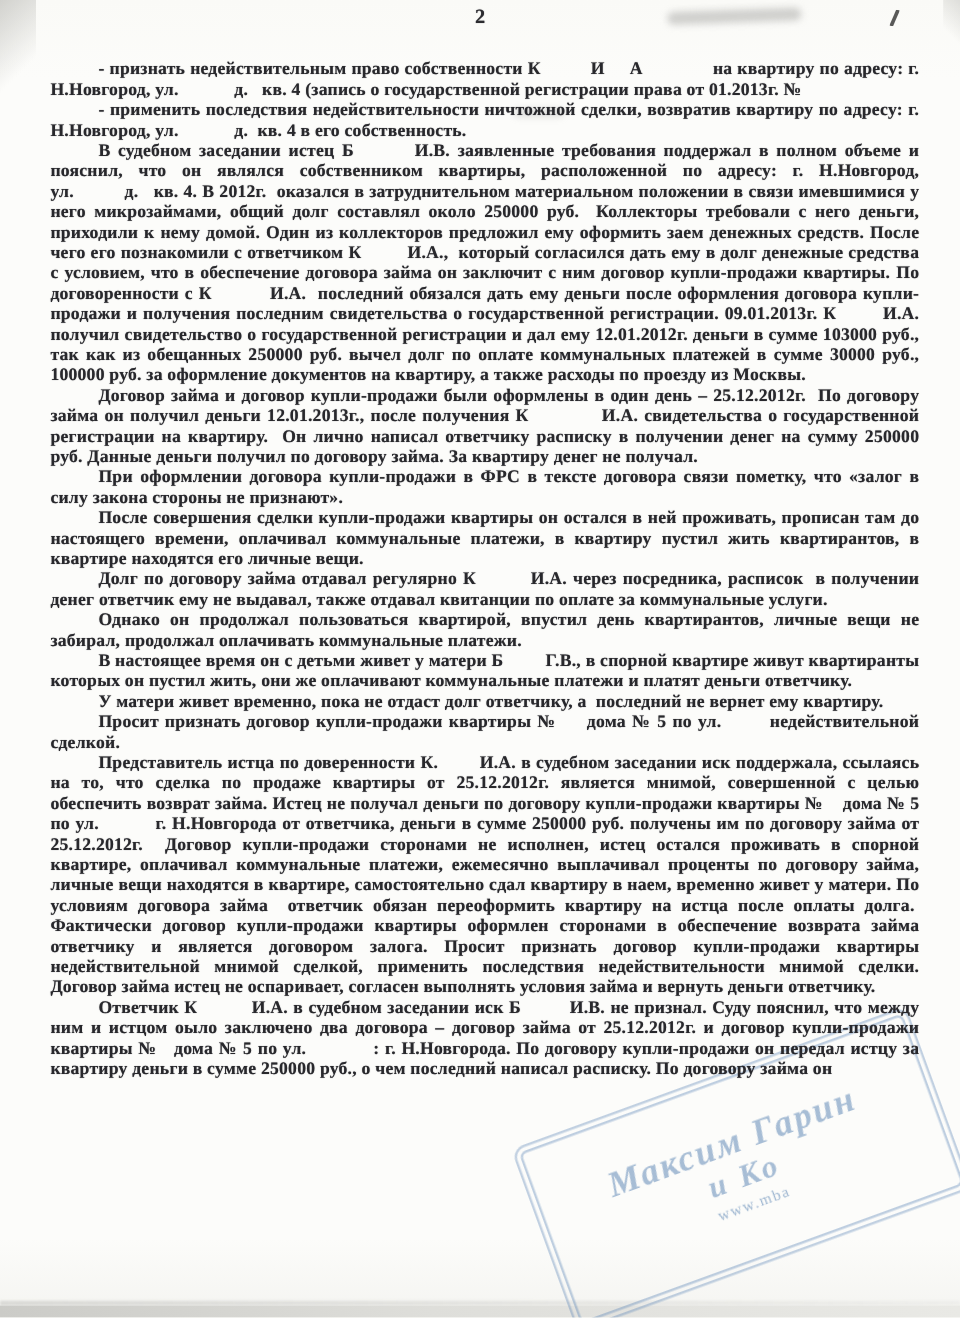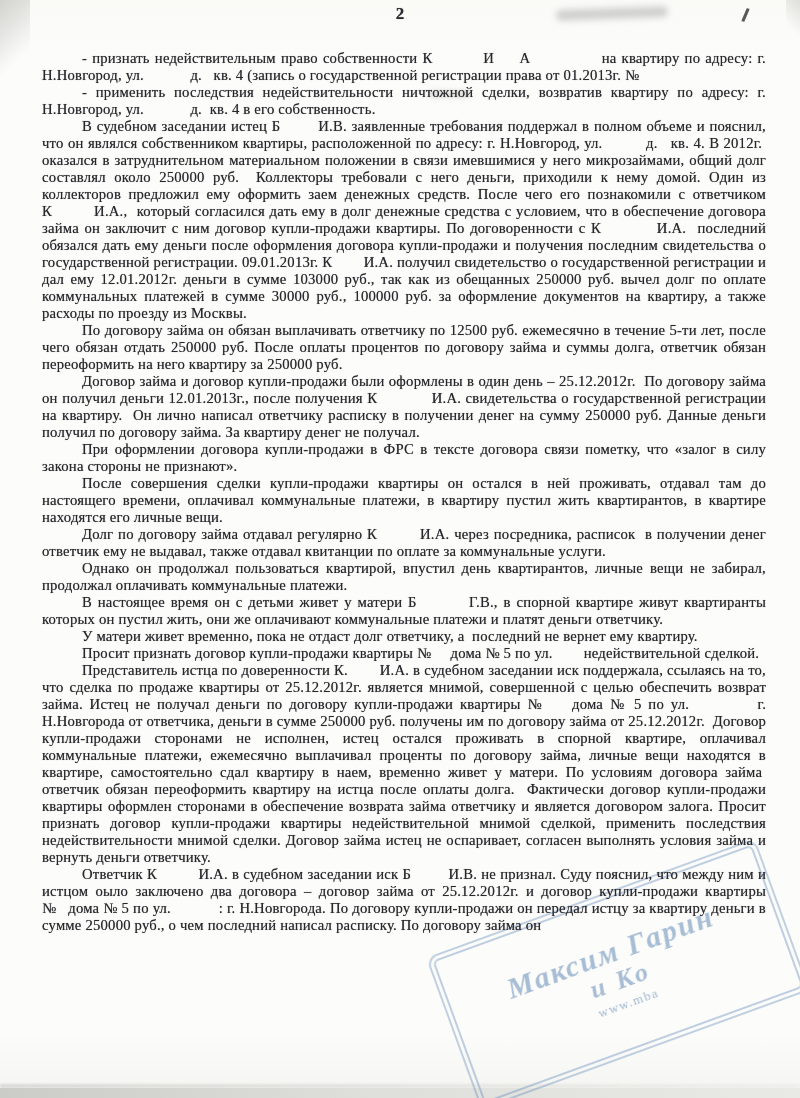--- a/index.html
+++ b/index.html
@@ -37,21 +37,21 @@
   .stamp-line1{font-size:30px;letter-spacing:2px;line-height:1.05;}
   .stamp-line2{font-size:26px;letter-spacing:3px;line-height:1.05;}
   .stamp-url{font-size:13px;font-style:normal;font-weight:400;letter-spacing:1.5px;margin-top:3px;color:rgba(96,136,182,.6);}
   
   .page-num{
     position:absolute;top:4px;left:0;width:100%;text-align:center;z-index:2;
     font-weight:700;font-size:17px;color:#2b2b2f;text-shadow:0 0 .8px rgba(45,45,52,.7);
   }
   .doc-text{
     position:absolute;left:42px;top:50px;width:724px;z-index:2;
-    font-weight:400;font-size:14.7px;line-height:17px;letter-spacing:.2px;
+    font-weight:700;font-size:14.7px;line-height:17px;letter-spacing:.2px;
     color:#28282c;text-align:justify;text-shadow:0 0 .8px rgba(45,45,52,.65);
   }
   .para{margin:0;text-indent:40px;}
 </style>
 </head>
 <body>
 
 <div class="page"></div>
 
 <div class="corner-tl"></div>
@@ -67,24 +67,23 @@
   <div class="stamp-line2">и Ко</div>
   <div class="stamp-url">www.mba</div>
 </div>
 
 <div class="page-num">2</div>
 
 <div class="doc-text">
     <p class="para">- признать недействительным право собственности К&nbsp;&nbsp;&nbsp;&nbsp;&nbsp;&nbsp;&nbsp;&nbsp;&nbsp;&nbsp;И&nbsp;&nbsp;&nbsp;&nbsp;&nbsp;А&nbsp;&nbsp;&nbsp;&nbsp;&nbsp;&nbsp;&nbsp;&nbsp;&nbsp;&nbsp;&nbsp;&nbsp;&nbsp;&nbsp;на квартиру по адресу: г. Н.Новгород, ул.&nbsp;&nbsp;&nbsp;&nbsp;&nbsp;&nbsp;&nbsp;&nbsp;&nbsp;&nbsp;&nbsp;&nbsp;д.&nbsp;&nbsp;&nbsp;кв. 4 (запись о государственной регистрации права от 01.2013г. №</p>
     <p class="para">- применить последствия недействительности ничтожной сделки, возвратив квартиру по адресу: г. Н.Новгород, ул.&nbsp;&nbsp;&nbsp;&nbsp;&nbsp;&nbsp;&nbsp;&nbsp;&nbsp;&nbsp;&nbsp;&nbsp;д.&nbsp;&nbsp;кв. 4 в его собственность.</p>
     <p class="para">В судебном заседании истец Б&nbsp;&nbsp;&nbsp;&nbsp;&nbsp;&nbsp;&nbsp;&nbsp;И.В. заявленные требования поддержал в полном объеме и пояснил, что он являлся собственником квартиры, расположенной по адресу: г. Н.Новгород, ул.&nbsp;&nbsp;&nbsp;&nbsp;&nbsp;&nbsp;&nbsp;&nbsp;&nbsp;&nbsp;д.&nbsp;&nbsp;&nbsp;кв. 4. В 2012г.&nbsp; оказался в затруднительном материальном положении в связи имевшимися у него микрозаймами, общий долг составлял около 250000 руб.&nbsp; Коллекторы требовали с него деньги, приходили к нему домой. Один из коллекторов предложил ему оформить заем денежных средств. После чего его познакомили с ответчиком К&nbsp;&nbsp;&nbsp;&nbsp;&nbsp;&nbsp;&nbsp;&nbsp;&nbsp;И.А.,&nbsp; который согласился дать ему в долг денежные средства с условием, что в обеспечение договора займа он заключит с ним договор купли-продажи квартиры. По договоренности с К&nbsp;&nbsp;&nbsp;&nbsp;&nbsp;&nbsp;&nbsp;&nbsp;&nbsp;&nbsp;И.А.&nbsp; последний обязался дать ему деньги после оформления договора купли-продажи и получения последним свидетельства о государственной регистрации. 09.01.2013г. К&nbsp;&nbsp;&nbsp;&nbsp;&nbsp;&nbsp;&nbsp;&nbsp;И.А. получил свидетельство о государственной регистрации и дал ему 12.01.2012г. деньги в сумме 103000 руб., так как из обещанных 250000 руб. вычел долг по оплате коммунальных платежей в сумме 30000 руб., 100000 руб. за оформление документов на квартиру, а также расходы по проезду из Москвы.</p>
-    <p class="para">По договору займа он обязан выплачивать ответчику по 12500 руб. ежемесячно в течение 5-ти лет, после чего обязан отдать 250000 руб. После оплаты процентов по договору займа и суммы долга, ответчик обязан переоформить на него квартиру за 250000 руб.</p>
     <p class="para">Договор займа и договор купли-продажи были оформлены в один день – 25.12.2012г.&nbsp; По договору займа он получил деньги 12.01.2013г., после получения К&nbsp;&nbsp;&nbsp;&nbsp;&nbsp;&nbsp;&nbsp;&nbsp;&nbsp;&nbsp;&nbsp;&nbsp;И.А. свидетельства о государственной регистрации на квартиру.&nbsp; Он лично написал ответчику расписку в получении денег на сумму 250000 руб. Данные деньги получил по договору займа. За квартиру денег не получал.</p>
     <p class="para">При оформлении договора купли-продажи в ФРС в тексте договора связи пометку, что «залог в силу закона стороны не признают».</p>
-    <p class="para">После совершения сделки купли-продажи квартиры он остался в ней проживать, отдавал там до настоящего времени, оплачивал коммунальные платежи, в квартиру пустил жить квартирантов, в квартире находятся его личные вещи.</p>
+    <p class="para">После совершения сделки купли-продажи квартиры он остался в ней проживать, прописан там до настоящего времени, оплачивал коммунальные платежи, в квартиру пустил жить квартирантов, в квартире находятся его личные вещи.</p>
     <p class="para">Долг по договору займа отдавал регулярно К&nbsp;&nbsp;&nbsp;&nbsp;&nbsp;&nbsp;&nbsp;&nbsp;&nbsp;И.А. через посредника, расписок&nbsp; в получении денег ответчик ему не выдавал, также отдавал квитанции по оплате за коммунальные услуги.</p>
     <p class="para">Однако он продолжал пользоваться квартирой, впустил день квартирантов, личные вещи не забирал, продолжал оплачивать коммунальные платежи.</p>
     <p class="para">В настоящее время он с детьми живет у матери Б&nbsp;&nbsp;&nbsp;&nbsp;&nbsp;&nbsp;&nbsp;&nbsp;&nbsp;Г.В., в спорной квартире живут квартиранты которых он пустил жить, они же оплачивают коммунальные платежи и платят деньги ответчику.</p>
     <p class="para">У матери живет временно, пока не отдаст долг ответчику, а&nbsp; последний не вернет ему квартиру.</p>
     <p class="para">Просит признать договор купли-продажи квартиры №&nbsp;&nbsp;&nbsp;&nbsp;&nbsp;дома № 5 по ул.&nbsp;&nbsp;&nbsp;&nbsp;&nbsp;&nbsp;&nbsp;&nbsp;недействительной сделкой.</p>
     <p class="para">Представитель истца по доверенности К.&nbsp;&nbsp;&nbsp;&nbsp;&nbsp;&nbsp;&nbsp;&nbsp;И.А. в судебном заседании иск поддержала, ссылаясь на то, что сделка по продаже квартиры от 25.12.2012г. является мнимой, совершенной с целью обеспечить возврат займа. Истец не получал деньги по договору купли-продажи квартиры №&nbsp;&nbsp;&nbsp;&nbsp;дома № 5 по ул.&nbsp;&nbsp;&nbsp;&nbsp;&nbsp;&nbsp;&nbsp;&nbsp;&nbsp;&nbsp;г. Н.Новгорода от ответчика, деньги в сумме 250000 руб. получены им по договору займа от 25.12.2012г.&nbsp; Договор купли-продажи сторонами не исполнен, истец остался проживать в спорной квартире, оплачивал коммунальные платежи, ежемесячно выплачивал проценты по договору займа, личные вещи находятся в квартире, самостоятельно сдал квартиру в наем, временно живет у матери. По условиям договора займа&nbsp; ответчик обязан переоформить квартиру на истца после оплаты долга.&nbsp; Фактически договор купли-продажи квартиры оформлен сторонами в обеспечение возврата займа ответчику и является договором залога. Просит признать договор купли-продажи квартиры недействительной мнимой сделкой, применить последствия недействительности мнимой сделки. Договор займа истец не оспаривает, согласен выполнять условия займа и вернуть деньги ответчику.</p>
     <p class="para">Ответчик К&nbsp;&nbsp;&nbsp;&nbsp;&nbsp;&nbsp;&nbsp;&nbsp;&nbsp;&nbsp;И.А. в судебном заседании иск Б&nbsp;&nbsp;&nbsp;&nbsp;&nbsp;&nbsp;&nbsp;&nbsp;&nbsp;И.В. не признал. Суду пояснил, что между ним и истцом оыло заключено два договора – договор займа от 25.12.2012г. и договор купли-продажи квартиры №&nbsp;&nbsp;&nbsp;дома № 5 по ул.&nbsp;&nbsp;&nbsp;&nbsp;&nbsp;&nbsp;&nbsp;&nbsp;&nbsp;&nbsp;&nbsp;&nbsp;: г. Н.Новгорода. По договору купли-продажи он передал истцу за квартиру деньги в сумме 250000 руб., о чем последний написал расписку. По договору займа он</p>
   </div>
 
 </body></html>

